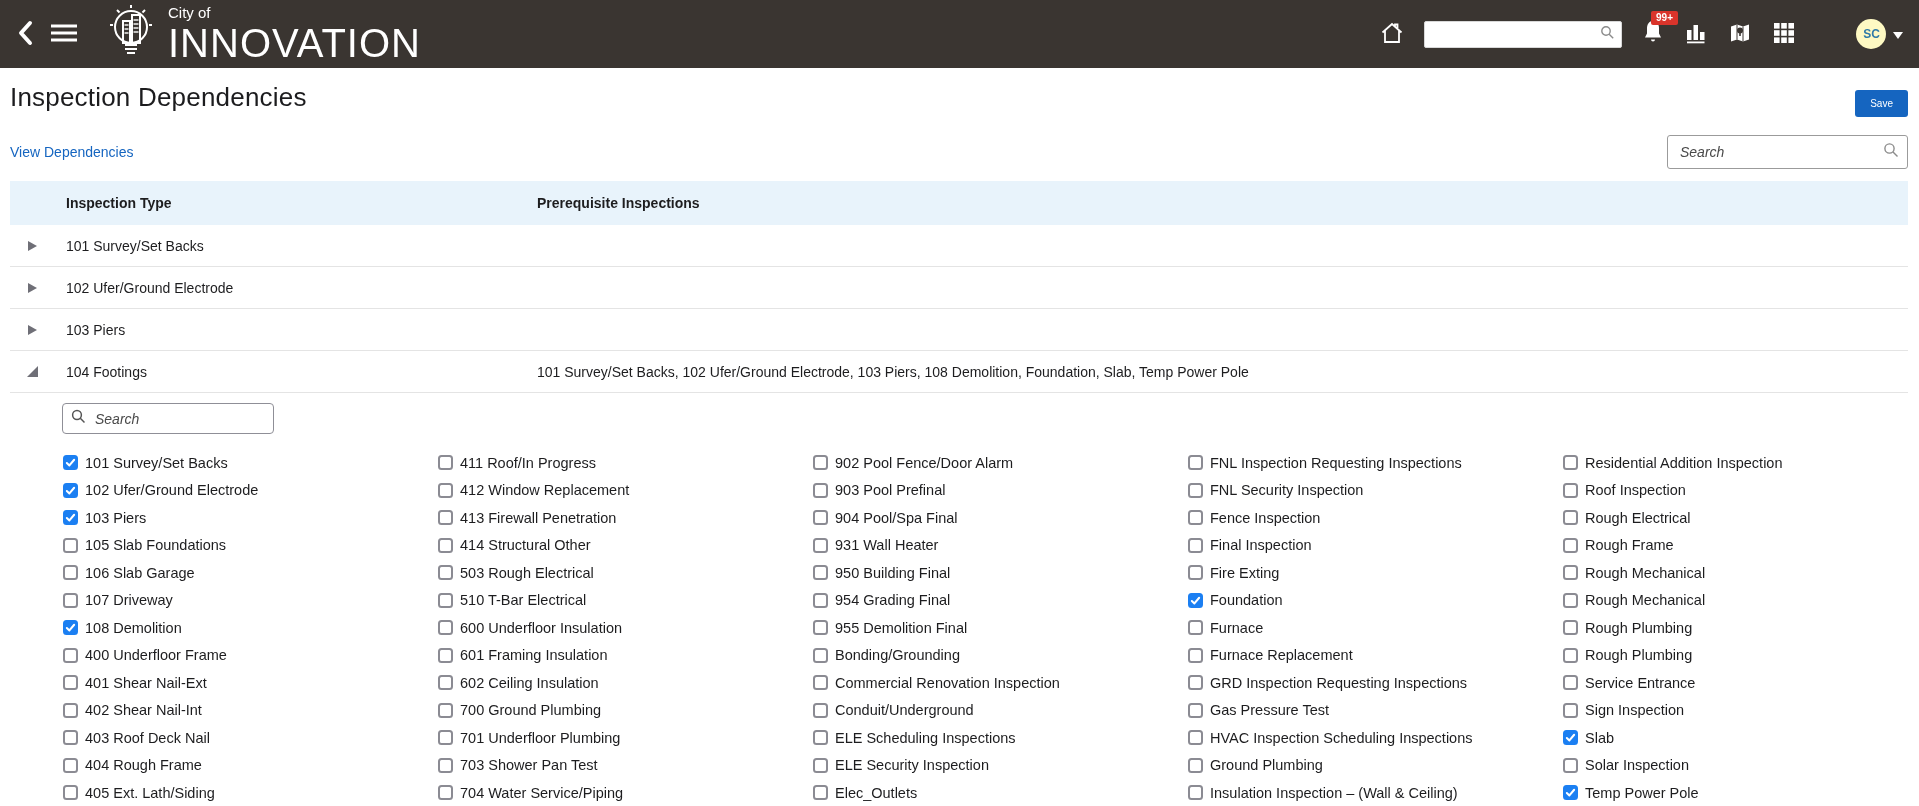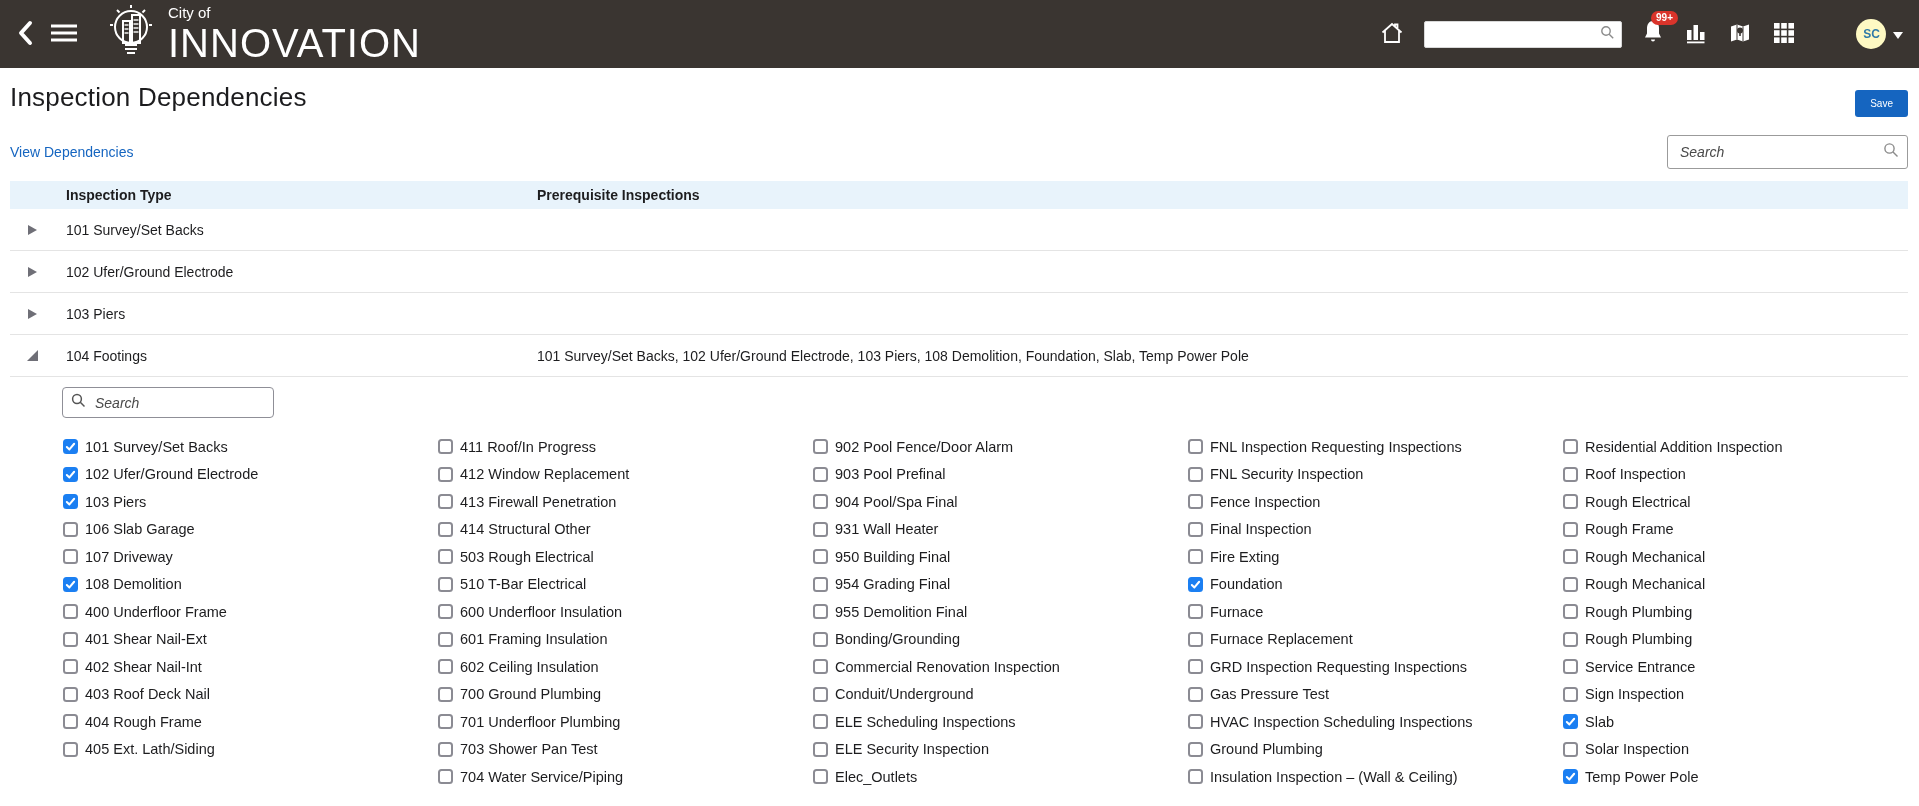--- a/index.html
+++ b/index.html
@@ -25,39 +25,39 @@
   .logo-wrap{display:flex;align-items:center;gap:10px;margin-left:10px;}
   .logo-text{color:#fff;line-height:1;}
   .logo-line1{font-size:15px;margin-bottom:3px;}
   .logo-line2{font-size:40px;letter-spacing:1px;}
   .tb-right{margin-left:auto;display:flex;align-items:center;gap:20px;}
   .tb-search{width:198px;height:27px;background:#fff;border:1px solid #d8d8d8;border-radius:2px;
     display:flex;align-items:center;padding:0 6px;}
   .tb-search input{border:none;outline:none;flex:1;font-size:13px;font-family:"Liberation Sans",sans-serif;background:transparent;min-width:0;}
   .bell-wrap{position:relative;display:flex;}
   .badge{position:absolute;top:-9px;right:-14px;background:var(--badge);color:#fff;
-    font-size:10px;font-weight:bold;border-radius:7px;padding:2px 5px;line-height:1;}
+    font-size:10px;font-weight:bold;border-radius:2px;padding:2px 5px;line-height:1;}
   .avatar{width:30px;height:30px;border-radius:50%;background:#fef9c3;display:flex;align-items:center;justify-content:flex-end;
     font-size:12px;font-weight:bold;color:#2f7aa8;border:none;cursor:pointer;margin-left:40px;}
   .avatar-group{display:flex;align-items:center;gap:7px;}
   
   .page-head{position:relative;padding:14px 11px 0 10px;}
   .page-title{font-size:26px;font-weight:400;margin:0;color:#1c1c1e;letter-spacing:.2px;}
   .save-btn{position:absolute;top:22px;right:11px;background:var(--accent);color:#fff;border:none;
     border-radius:3px;font-size:10px;padding:8px 15px;cursor:pointer;font-family:"Liberation Sans",sans-serif;}
   .toolbar{display:flex;align-items:center;justify-content:space-between;margin:22px 11px 0 10px;height:34px;}
   .view-link{color:var(--accent);font-size:14px;text-decoration:none;cursor:pointer;}
   .filter-search{width:241px;height:34px;border:1px solid #9b9b9b;border-radius:3px;background:#fff;
     display:flex;align-items:center;padding:0 8px 0 10px;}
   .filter-search input{border:none;outline:none;flex:1;font-size:14px;font-style:italic;color:#3c3c3c;
     font-family:"Liberation Sans",sans-serif;min-width:0;}
   .filter-search input::placeholder,.panel-search input::placeholder{color:#4a4a4a;opacity:1;}
   
   .dep-table{margin:12px 11px 0 10px;}
-  .t-head{display:flex;align-items:center;height:28px;background:var(--thead);font-size:14px;font-weight:bold;}
+  .t-head{display:flex;align-items:center;height:44px;background:var(--thead);font-size:14px;font-weight:bold;}
   .t-row{display:flex;align-items:center;height:42px;border-bottom:1px solid var(--border);font-size:14px;background:#fff;}
   .c-expand{width:44px;display:flex;justify-content:center;align-items:center;flex:none;}
   .c-type{width:470px;padding-left:12px;flex:none;}
   .c-prereq{flex:1;padding-left:13px;min-width:0;white-space:nowrap;overflow:hidden;}
   .tgl{background:none;border:none;padding:4px;cursor:pointer;display:flex;}
   .tri-right{width:0;height:0;border-left:9px solid #6f6f77;border-top:5.5px solid transparent;border-bottom:5.5px solid transparent;}
   .tri-open{width:0;height:0;border-bottom:11px solid #6f6f77;border-left:11px solid transparent;}
   
   .panel{padding:10px 0 0 41px;}
   .panel-search{width:212px;height:31px;border:1px solid #8f8f97;border-radius:4px;background:#fff;
@@ -305,20 +305,26 @@
 
   <label class="cb-item">
     <span class="cb-box checked">
       <svg width="11" height="11" viewBox="0 0 12 12">
                 <polyline points="2,6.5 4.8,9.2 10,3" fill="none" stroke="#fff" stroke-width="2.2" stroke-linecap="round" stroke-linejoin="round"></polyline>
               </svg>
     </span>
     <span class="cb-label">103 Piers</span>
   </label>
 
+  <label class="cb-item">
+    <span class="cb-box">
+      
+    </span>
+    <span class="cb-label">105 Slab Foundations</span>
+  </label>
 
   <label class="cb-item">
     <span class="cb-box">
       
     </span>
     <span class="cb-label">106 Slab Garage</span>
   </label>
 
   <label class="cb-item">
     <span class="cb-box">

